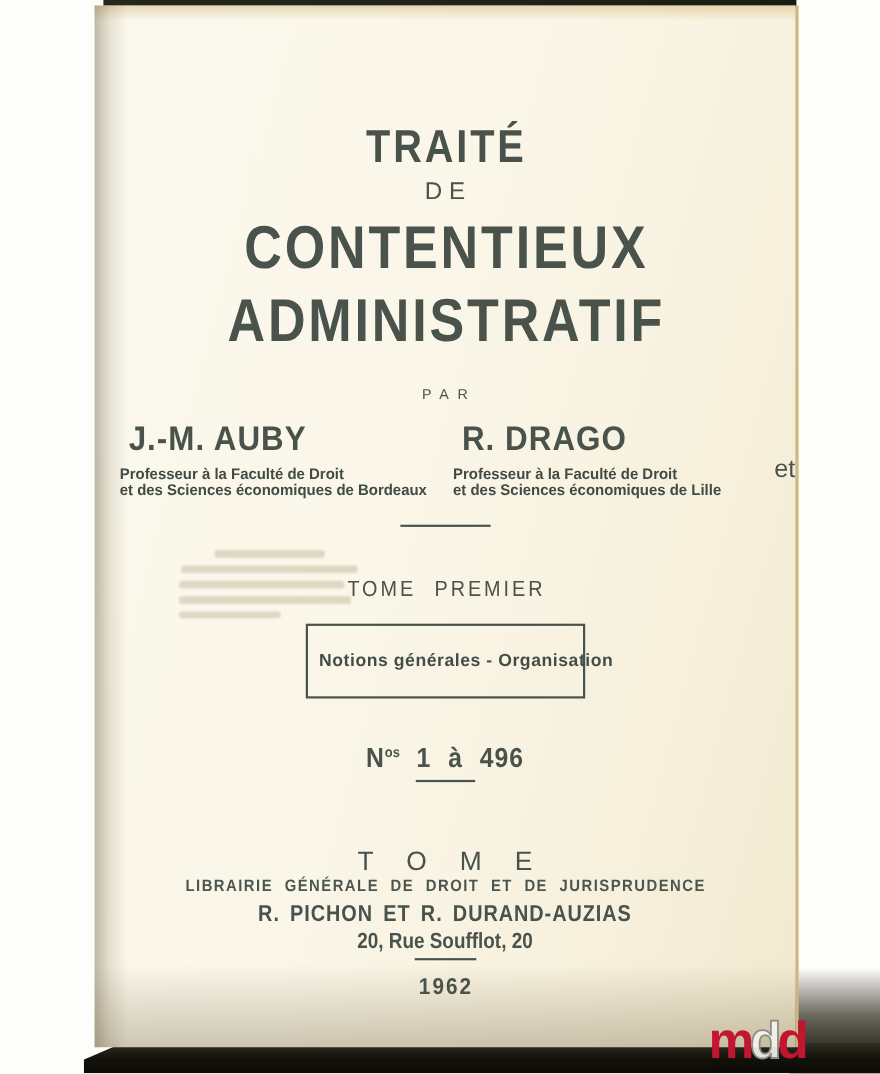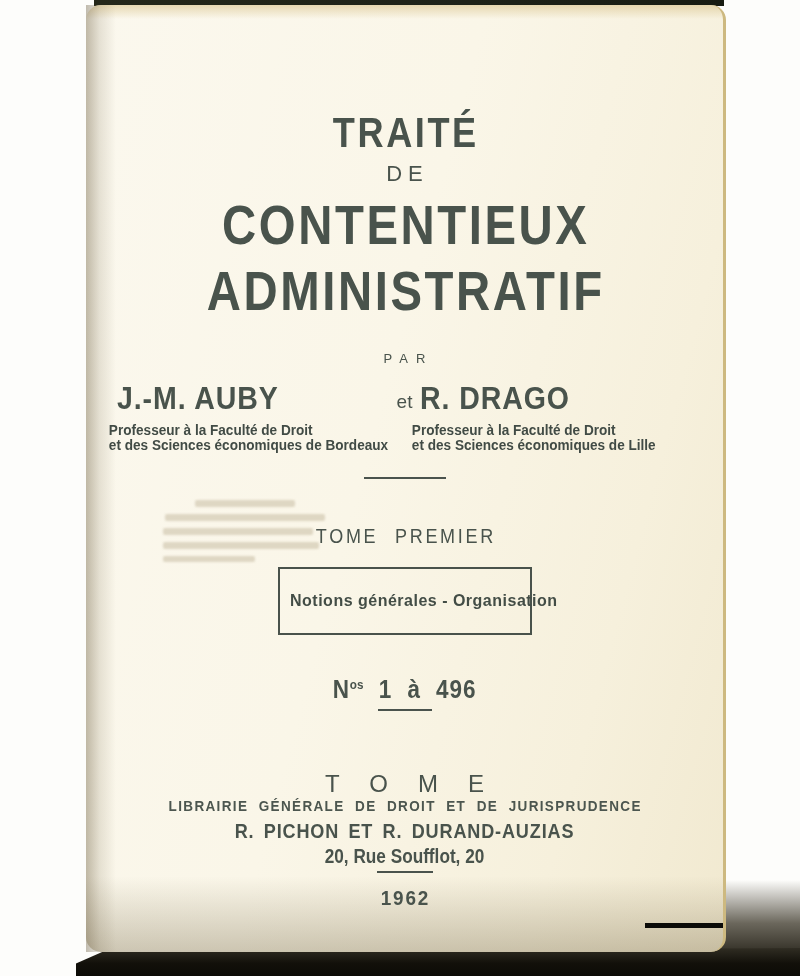--- a/index.html
+++ b/index.html
@@ -15,21 +15,21 @@
   .shadow-bottom-right{position:absolute;left:718px;top:880px;width:82px;height:96px;
     background:linear-gradient(to bottom,rgba(90,86,74,0) 0%,#6b675c 45%,#211e15 85%);}
 
   
   .page{position:absolute;left:86px;top:5px;width:640px;height:947px;
     background:
       linear-gradient(to bottom,rgba(214,190,130,.55) 0,rgba(214,190,130,0) 14px),
       linear-gradient(to bottom,rgba(0,0,0,0) 92%,rgba(85,70,35,.28) 100%),
       linear-gradient(105deg,#fbf8ee 0%,#faf6e8 45%,#f6f0dc 78%,#f1e9d0 100%);
     border-right:3px solid #cdb980;box-sizing:border-box;
-    color:#49534c;border-radius:15px;}
+    color:#49534c;}
   .gutter{position:absolute;left:0;top:0;width:30px;height:100%;
     background:linear-gradient(to right,rgba(95,80,48,.38),rgba(95,80,48,.14) 45%,rgba(95,80,48,0));}
 
   
   .ghost{position:absolute;left:77px;top:495px;width:170px;height:70px;
     filter:blur(1.2px);opacity:.55;}
   .ghost div{position:absolute;background:rgba(150,132,94,.5);border-radius:2px;}
   .g0{left:32px;top:0;width:100px;height:7px;}
   .g1{left:2px;top:14px;width:160px;height:7px;}
   .g2{left:0;top:28px;width:150px;height:7px;}
@@ -46,21 +46,21 @@
   .t-main1{top:192px;font-size:55px;font-weight:bold;letter-spacing:3px;text-indent:3px;}
   .t-main2{top:258px;font-size:55px;font-weight:bold;letter-spacing:3px;text-indent:3px;}
   .t-par{top:347px;font-size:13px;letter-spacing:8px;text-indent:8px;}
 
   .authors{position:absolute;left:0;top:378px;width:100%;height:90px;}
   .author{position:absolute;text-align:left;}
   .author-left{left:18px;width:324px;}
   .author-right{left:321px;width:324px;}
   .author-name{font-size:31px;font-weight:bold;letter-spacing:1px;line-height:1;transform:scaleX(.92);transform-origin:50% 50%;}
   .author-roles{margin-top:9px;font-size:14px;font-weight:bold;line-height:15px;color:#414b45;transform:scaleX(.97);transform-origin:50% 50%;}
-  .author-et{position:absolute;left:0;width:100%;top:8px;text-align:center;font-size:19px;}
+  .author-et{position:absolute;left:0;width:100%;top:30px;text-align:right;font-size:23px;}
 
   .rule{position:absolute;left:50%;height:2px;background:#4a534d;transform:translateX(-50%);}
   .rule1{top:472px;width:82px;}
   .rule2{top:704px;width:54px;}
   .rule3{top:866px;width:56px;}
 
   .t-tome{top:521px;font-size:20px;letter-spacing:3px;word-spacing:10px;text-indent:3px;}
 
   .subject-box{position:absolute;left:192px;top:562px;width:254px;box-sizing:border-box;
     border:2px solid #49524b;padding:20px 10px;}
@@ -145,17 +145,18 @@
       <div class="line t-paris">TOME</div>
       <div class="line t-librairie cx9">LIBRAIRIE GÉNÉRALE DE DROIT ET DE JURISPRUDENCE</div>
       <div class="line t-pichon cx">R. PICHON ET R. DURAND-AUZIAS</div>
       <div class="line t-soufflot cx">20, Rue Soufflot, 20</div>
       <div class="rule rule3"></div>
       <div class="line t-year cx9">1962</div>
     </div>
   </div>
 
   <div class="logo">
+    <div class="logo-word"><span class="lred">m</span><span class="lout">d</span><span class="lred">d</span></div>
     <div class="logo-bar"></div>
 
   </div>
 
 </div>
 
 </body></html>

